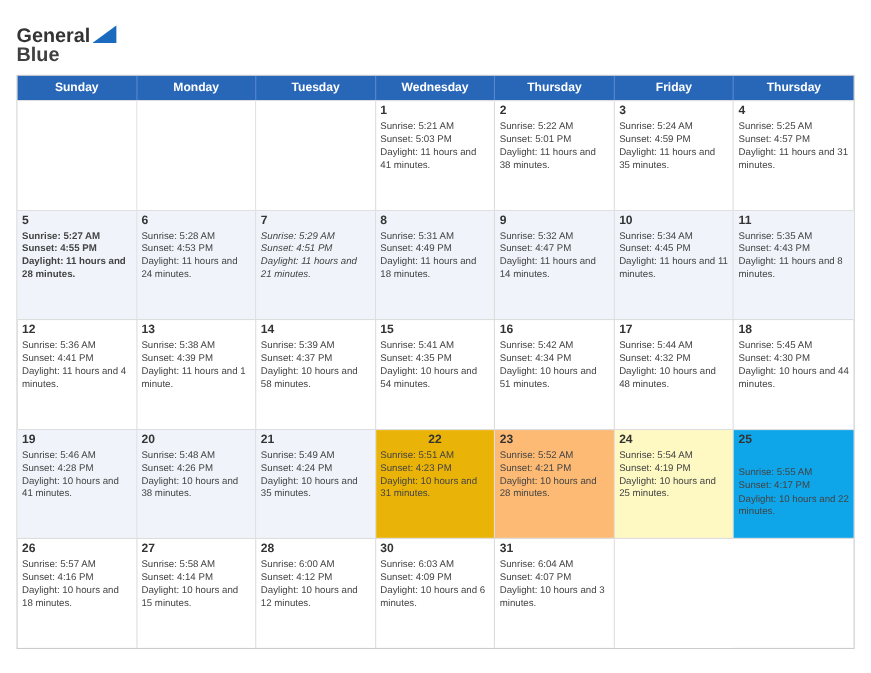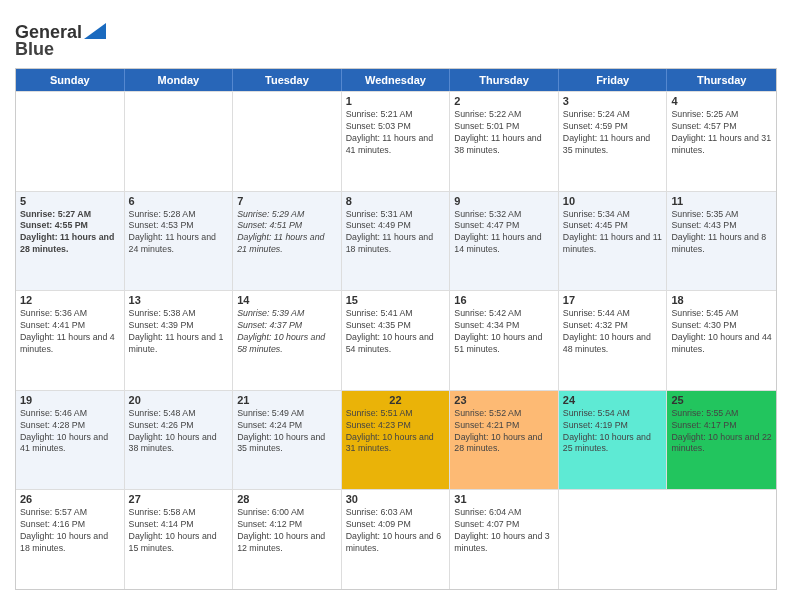--- a/index.html
+++ b/index.html
@@ -210,21 +210,21 @@
 Daylight: 11 hours and 4 minutes.</div>
           </div>
           <div class="cal-cell">
             <div class="day-num">13</div>
             <div class="cell-text" style="white-space: pre-line;">Sunrise: 5:38 AM
 Sunset: 4:39 PM
 Daylight: 11 hours and 1 minute.</div>
           </div>
           <div class="cal-cell">
             <div class="day-num">14</div>
-            <div class="cell-text" style="white-space: pre-line; font-style: italic;">Sunrise: 5:39 AM
+            <div class="cell-text" style="white-space: pre-line;">Sunrise: 5:39 AM
 Sunset: 4:37 PM
 Daylight: 10 hours and 58 minutes.</div>
           </div>
           <div class="cal-cell">
             <div class="day-num">15</div>
             <div class="cell-text" style="white-space: pre-line;">Sunrise: 5:41 AM
 Sunset: 4:35 PM
 Daylight: 10 hours and 54 minutes.</div>
           </div>
           <div class="cal-cell">
@@ -270,27 +270,27 @@
             <div class="cell-text" style="white-space: pre-line;">Sunrise: 5:51 AM
 Sunset: 4:23 PM
 Daylight: 10 hours and 31 minutes.</div>
           </div>
           <div class="cal-cell" style="background: #fdba74;">
             <div class="day-num">23</div>
             <div class="cell-text" style="white-space: pre-line;">Sunrise: 5:52 AM
 Sunset: 4:21 PM
 Daylight: 10 hours and 28 minutes.</div>
           </div>
-          <div class="cal-cell" style="background: #5eead4;">
+          <div class="cal-cell" style="background: #fef9c3;">
             <div class="day-num">24</div>
             <div class="cell-text" style="white-space: pre-line;">Sunrise: 5:54 AM
 Sunset: 4:19 PM
 Daylight: 10 hours and 25 minutes.</div>
           </div>
-          <div class="cal-cell" style="background: #22c55e;">
+          <div class="cal-cell" style="background: #0ea5e9; gap: 16px;">
             <div class="day-num">25</div>
             <div class="cell-text" style="white-space: pre-line;">Sunrise: 5:55 AM
 Sunset: 4:17 PM
 Daylight: 10 hours and 22 minutes.</div>
           </div>
         </div>
         <div class="cal-row">
           <div class="cal-cell">
             <div class="day-num">26</div>
             <div class="cell-text" style="white-space: pre-line;">Sunrise: 5:57 AM

